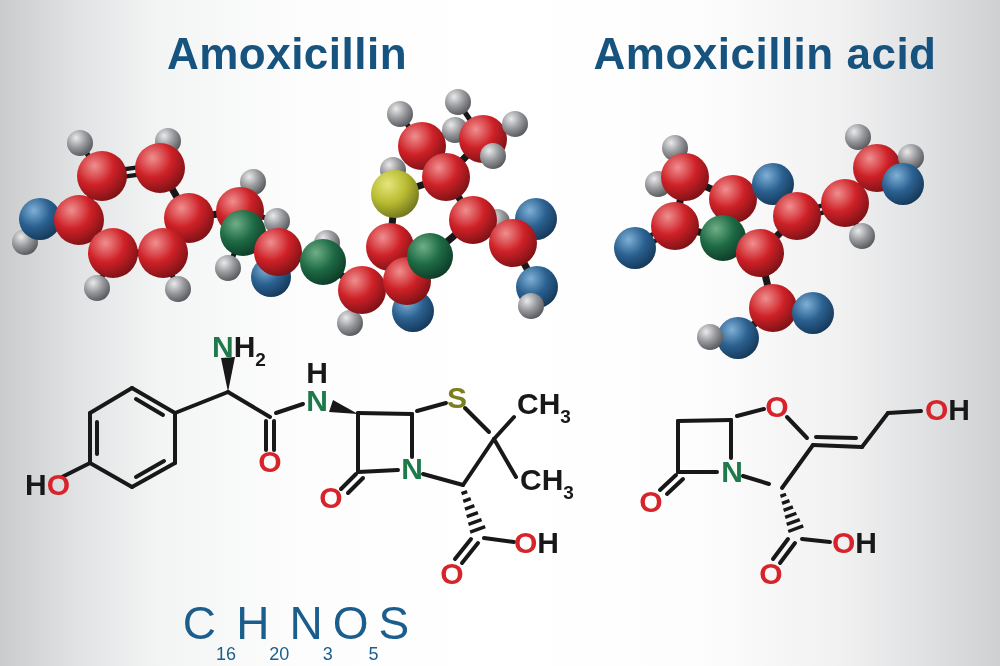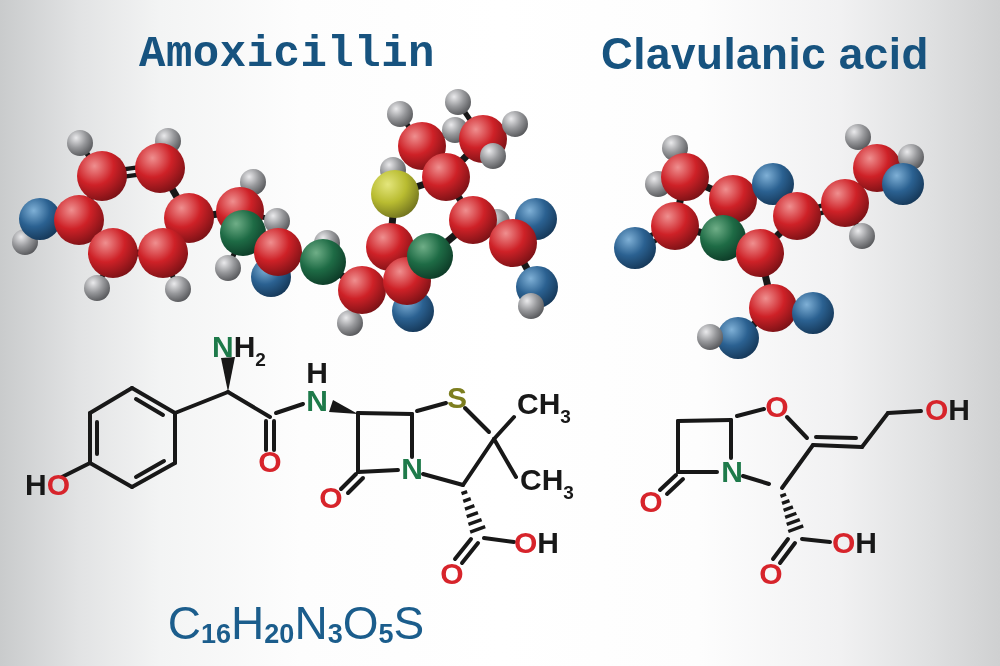--- a/index.html
+++ b/index.html
@@ -5,29 +5,29 @@
   html,body{margin:0;padding:0;background:#888;}
   .stage{
     position:relative;width:1000px;height:666px;overflow:hidden;
     background:linear-gradient(90deg,#c9cbcc 0%,#e2e3e4 8%,#f3f4f4 16%,#fdfdfd 30%,#ffffff 50%,#fdfdfd 70%,#f1f1f2 84%,#dfe0e1 93%,#cfd0d1 100%);
     font-family:"Liberation Sans", sans-serif;
   }
   .title{
     position:absolute;top:30px;font-size:44px;font-weight:700;line-height:1.1;
     text-align:center;letter-spacing:0.5px;
   }
-  .title-left{left:0;width:574px;font-family:Liberation Mono, monospace;}
+  .title-left{left:0;width:574px;}
   .title-right{left:530px;width:470px;}
   .formula{
     position:absolute;top:600px;font-size:46px;font-weight:500;line-height:1;
     text-align:center;white-space:nowrap;
   }
   .formula-left{left:0;width:592px;}
   .formula-right{left:576px;width:424px;}
-  .formula .sub{font-size:27px;position:relative;top:4px;font-weight:bold;}
+  .formula .sub{font-size:18px;position:relative;top:21px;}
   #mol-svg{position:absolute;left:0;top:0;}
 </style>
 </head>
 <body>
 
 <div class="stage">
   <svg id="mol-svg" width="1000" height="666" viewBox="0 0 1000 666">
       <defs>
         <radialGradient id="g-C" cx="0.35" cy="0.3" r="0.8">
           <stop offset="0%" stop-color="#ef8f8f"></stop>
@@ -277,16 +277,16 @@
         <text x="777" y="417" text-anchor="middle" font-family="&quot;Liberation Sans&quot;, sans-serif" font-weight="700" font-size="30"><tspan fill="#d7242b">O</tspan></text>
         <text x="732" y="482" text-anchor="middle" font-family="&quot;Liberation Sans&quot;, sans-serif" font-weight="700" font-size="30"><tspan fill="#1e7a4a">N</tspan></text>
         <text x="651" y="512" text-anchor="middle" font-family="&quot;Liberation Sans&quot;, sans-serif" font-weight="700" font-size="30"><tspan fill="#d7242b">O</tspan></text>
         <text x="925" y="420" text-anchor="start" font-family="&quot;Liberation Sans&quot;, sans-serif" font-weight="700" font-size="30"><tspan fill="#d7242b">O</tspan><tspan fill="#181818">H</tspan></text>
         <text x="771" y="584" text-anchor="middle" font-family="&quot;Liberation Sans&quot;, sans-serif" font-weight="700" font-size="30"><tspan fill="#d7242b">O</tspan></text>
         <text x="832" y="553" text-anchor="start" font-family="&quot;Liberation Sans&quot;, sans-serif" font-weight="700" font-size="30"><tspan fill="#d7242b">O</tspan><tspan fill="#181818">H</tspan></text>
       </g>
     </svg>
 
   <div class="title title-left" style="color: rgb(23, 83, 127);">Amoxicillin</div>
-  <div class="title title-right" style="color: rgb(23, 83, 127);">Clavulanic acid</div>
+  <div class="title title-right" style="color: rgb(23, 83, 127);">Amoxicillin acid</div>
 
   <div class="formula formula-left" id="formula-left" style="color: rgb(27, 93, 140);"><span>C</span><span class="sub">16</span><span>H</span><span class="sub">20</span><span>N</span><span class="sub">3</span><span>O</span><span class="sub">5</span><span>S</span></div>
 </div>
 
 </body></html>

